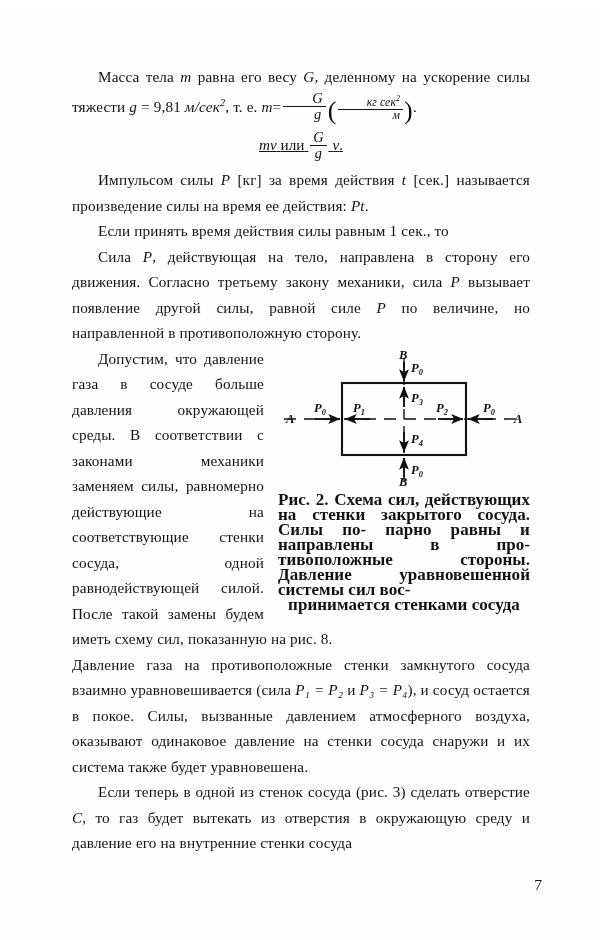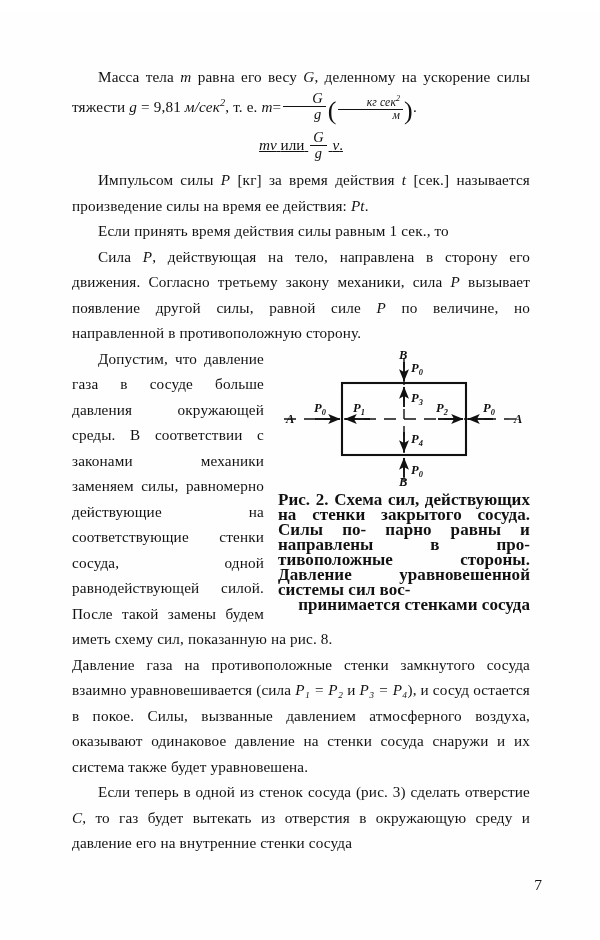--- a/index.html
+++ b/index.html
@@ -113,21 +113,21 @@
     font-size: 17px;
     line-height: 15px;
     text-align: justify;
     font-weight: bold;
     letter-spacing: 0.05px;
     margin-top: 4px;
     font-family: "Liberation Serif", "DejaVu Serif", serif;
   }
   .fig-caption .last-line {
     display: block;
-    text-align: right;
+    text-align: center;
   }
   .clearer { clear: both; }
 
   .page-number {
     position: absolute;
     right: 58px;
     bottom: 58px;
     font-size: 15.6px;
     font-family: "Liberation Serif", "DejaVu Serif", serif;
   }

